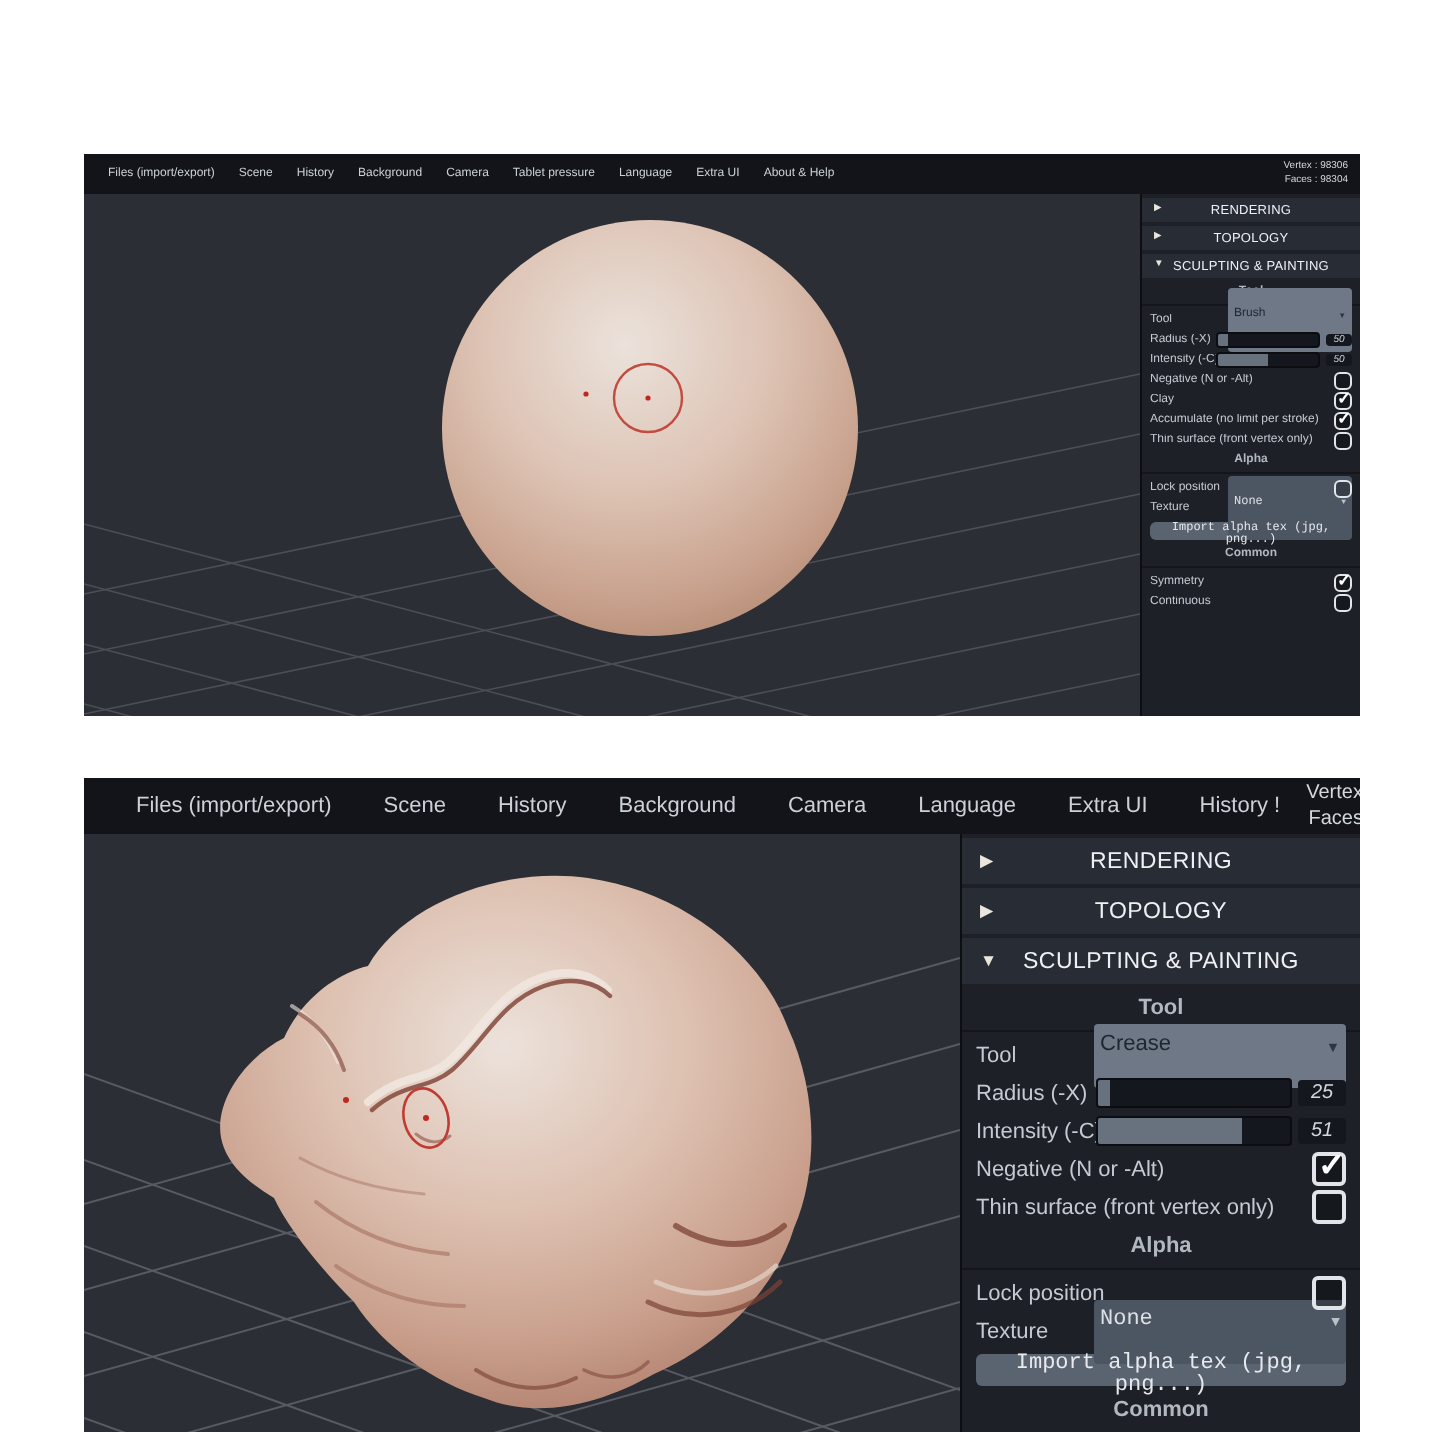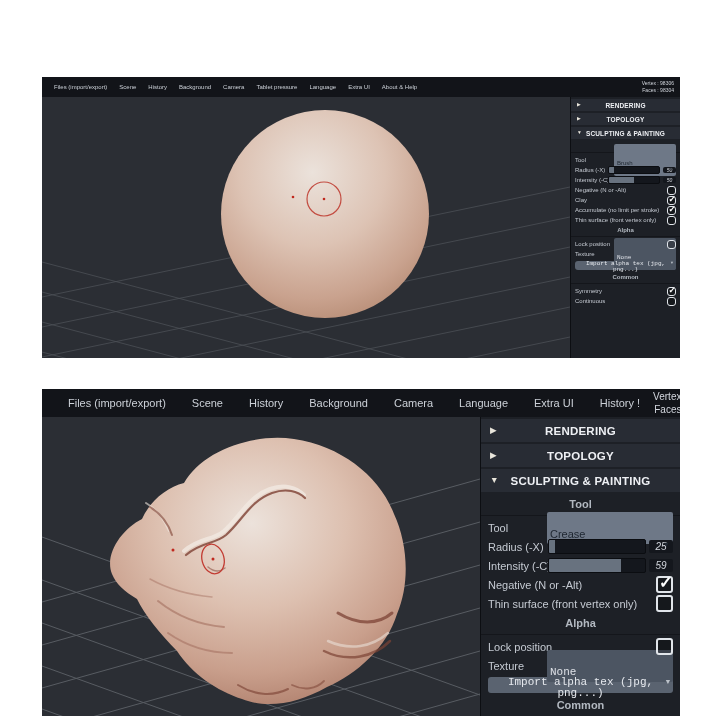--- a/index.html
+++ b/index.html
@@ -28,27 +28,27 @@
   .viewport{position:absolute;left:0;top:var(--menubar-h);bottom:0;
     right:var(--sidebar-w);background:#2b2e34;}
   .viewport svg{display:block;width:100%;height:100%;}
 
   .sidebar{position:absolute;top:var(--menubar-h);right:0;bottom:0;width:var(--sidebar-w);
     background:#1d2026;border-left:1px solid #0c0e12;box-sizing:border-box;padding-top:2px;}
   .panel{position:relative;height:var(--panel-h);margin-bottom:var(--panel-gap);
     background:#282c34;display:flex;align-items:center;justify-content:center;cursor:pointer;}
   .panel .arr{position:absolute;left:calc(var(--pad) + 2px);color:#e9e6dc;
     font-size:calc(var(--fs-panel) * .75);line-height:1;}
-  .panel .ph{color:#eef0f4;font-weight:bold;font-size:var(--fs-panel);letter-spacing:.02em;}
+  .panel .ph{color:#eef0f4;font-weight:normal;font-size:var(--fs-panel);letter-spacing:.02em;}
   .sec{height:var(--sec-h);line-height:var(--sec-h);text-align:center;color:#b2b8c0;
     font-size:var(--fs);font-weight:bold;border-bottom:1px solid #14161b;margin-bottom:2px;}
   .row{height:var(--row-h);display:flex;align-items:center;padding:0 var(--pad);}
   .lbl{flex:1;color:#c5cad2;font-size:var(--fs);white-space:nowrap;overflow:hidden;}
-  .dd{width:var(--dd-w);height:var(--ctl-h);border-radius:2px;display:flex;align-items:flex-start;
-    padding:16px 3px;box-sizing:border-box;cursor:pointer;font-size:var(--fs);flex-direction:column;}
+  .dd{width:var(--dd-w);height:var(--ctl-h);border-radius:2px;display:flex;align-items:flex-end;
+    padding:16px 3px;box-sizing:border-box;cursor:pointer;font-size:var(--fs);}
   .dd-light{background:#6e7887;color:#1e2630;}
   .dd-dark{background:#4c5562;color:#dde0e6;font-family:Liberation Mono, monospace;}
   .dd .dd-arrow{margin-left:auto;font-size:calc(var(--fs) * .66);opacity:.85;}
   .dd-light .dd-arrow{color:#232b36;}
   .dd-dark .dd-arrow{color:#cfd4db;}
   .slider{width:var(--sl-w);height:calc(var(--ctl-h) - 2px);background:#14171d;
     border:1px solid #0b0d11;border-radius:2px;overflow:hidden;cursor:pointer;}
   .slider .fill{height:100%;background:#68727f;width:0%;}
   .val{width:var(--val-w);height:calc(var(--ctl-h) - 2px);margin-left:3px;background:#14171d;
     border-radius:2px;color:#d2d6dd;font-size:var(--fs-small);display:flex;
@@ -297,21 +297,21 @@
         <div class="slider">
             <div class="fill" style="width: 6%;"></div>
           </div>
         <span class="val">25</span>
       </div>
       <div class="row">
         <span class="lbl">Intensity (-C)</span>
         <div class="slider">
             <div class="fill" style="width: 75%;"></div>
           </div>
-        <span class="val">59</span>
+        <span class="val">51</span>
       </div>
       <div class="row">
         <span class="lbl">Negative (N or -Alt)</span>
         <span class="cb checked"></span>
       </div>
       <div class="row">
         <span class="lbl">Thin surface (front vertex only)</span>
         <span class="cb"></span>
       </div>
 

